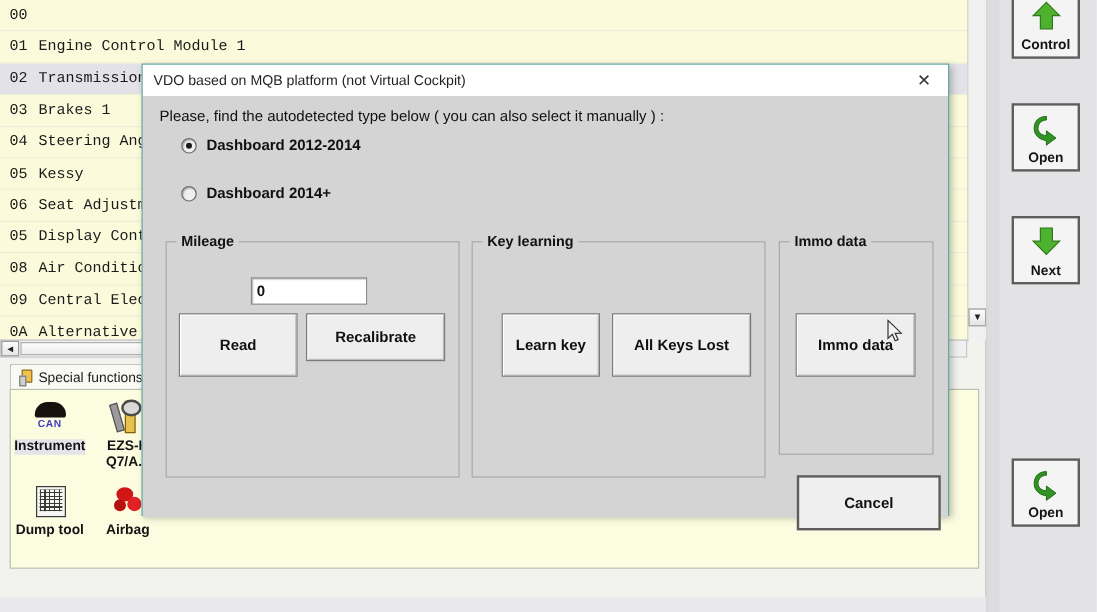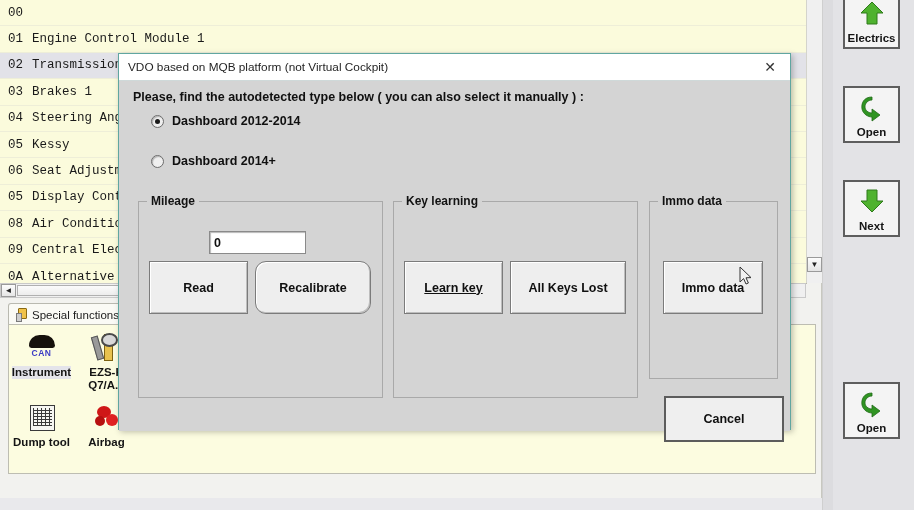--- a/index.html
+++ b/index.html
@@ -329,21 +329,21 @@
   .dlg-body {
     position: absolute;
     left: 0; top: 27px;
     width: 100%; height: 350px;
     background: #d4d4d4;
   }
   .dlg-prompt {
     position: absolute;
     left: 14px; top: 9px;
     font-size: 12.5px;
-    font-weight: bold;
+    font-weight: normal;
     color: #101010;
   }
   .radio-row {
     position: absolute;
     left: 32px;
     display: flex; align-items: center; gap: 8px;
     font-size: 12.5px;
     font-weight: bold;
     color: #101010;
   }
@@ -582,21 +582,21 @@
 
   <div class="nav-panel">
     <div class="strip"></div>
 
     <div class="nav-btn" style="top:-8px;">
       <span class="gico">
         <svg width="26" height="26" viewBox="0 0 26 26">
           <path d="M13 2 L24 13 L18 13 L18 24 L8 24 L8 13 L2 13 Z" fill="#4fb22f" stroke="#2e7a1a" stroke-width="1"></path>
         </svg>
       </span>
-      <span class="lbl">Electrics</span>
+      <span class="lbl">Control</span>
     </div>
 
     <div class="nav-btn" style="top:86px;">
       <span class="gico">
         <svg width="28" height="28" viewBox="0 0 28 28">
           <path d="M14 3 C6 3 3 9 4 15 C5 20 10 23 14 23 L14 27 L22 21 L14 15 L14 19 C10 19 7 16 7 13 C7 9 10 6 14 6 Z" fill="#2f9422" stroke="#1f6a16" stroke-width="0.8"></path>
         </svg>
       </span>
       <span class="lbl">Open</span>
     </div>
@@ -637,26 +637,26 @@
       </div>
       <div class="radio-row" style="top:56px;margin-top:17px;">
         <span class="radio"></span>
         <span>Dashboard 2014+</span>
       </div>
 
       <div class="groupbox" style="left:19px; top:120px; width:245px; height:197px;">
         <span class="gb-title">Mileage</span>
         <div class="mileage-input">0</div>
         <div class="dlg-btn" style="left:10px; top:59px; width:99px; height:53px;">Read</div>
-        <div class="dlg-btn" style="left:116px; top:59px; width:116px; height:53px;border-radius:11px;">Recalibrate</div>
+        <div class="dlg-btn" style="left:116px; top:59px; width:116px; height:40px;">Recalibrate</div>
       </div>
 
       <div class="groupbox" style="left:274px; top:120px; width:245px; height:197px;">
         <span class="gb-title">Key learning</span>
-        <div class="dlg-btn" style="left:10px; top:59px; width:99px; height:53px;text-decoration:underline;">Learn key</div>
+        <div class="dlg-btn" style="left:24px; top:59px; width:82px; height:53px;">Learn key</div>
         <div class="dlg-btn" style="left:116px; top:59px; width:116px; height:53px;">All Keys Lost</div>
       </div>
 
       <div class="groupbox" style="left:530px; top:120px; width:129px; height:178px;">
         <span class="gb-title">Immo data</span>
         <div class="dlg-btn" style="left:13px; top:59px; width:100px; height:53px;">Immo data</div>
       </div>
 
       <div class="cancel-btn">Cancel</div>
     </div>

